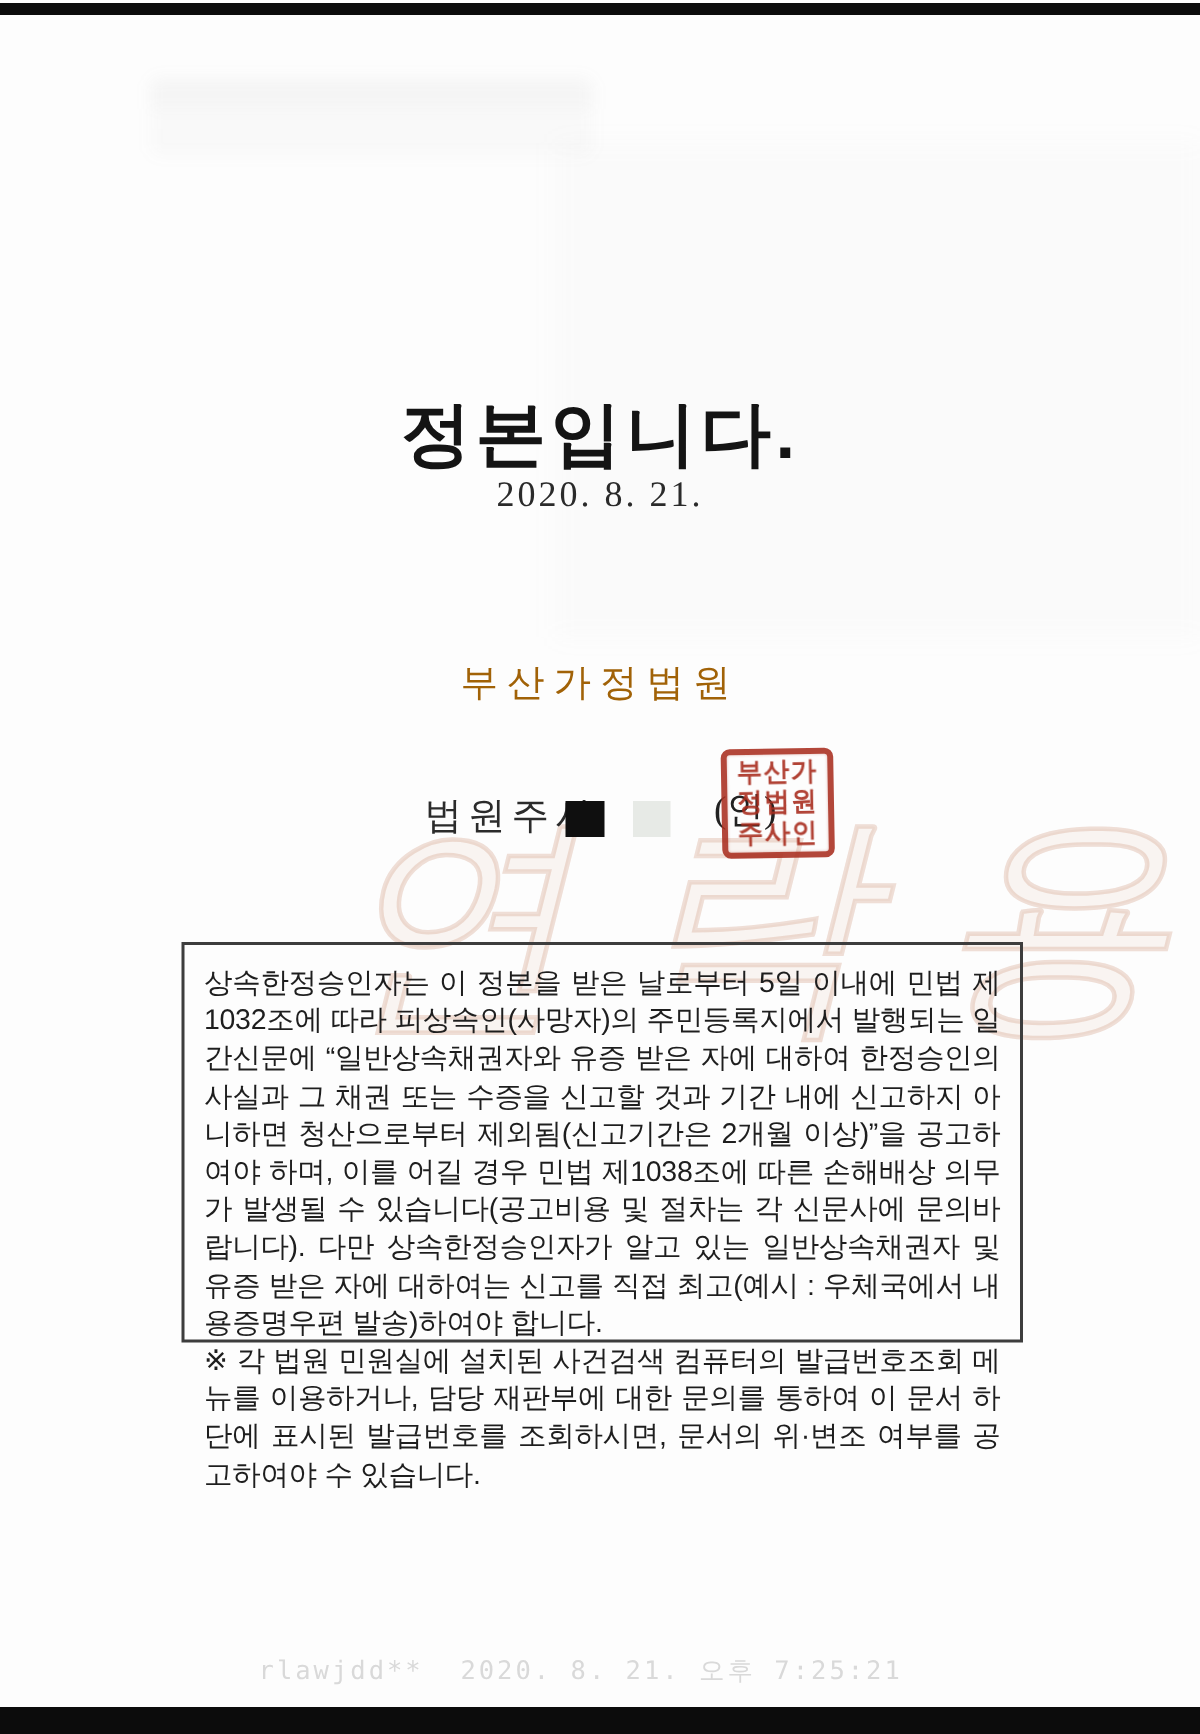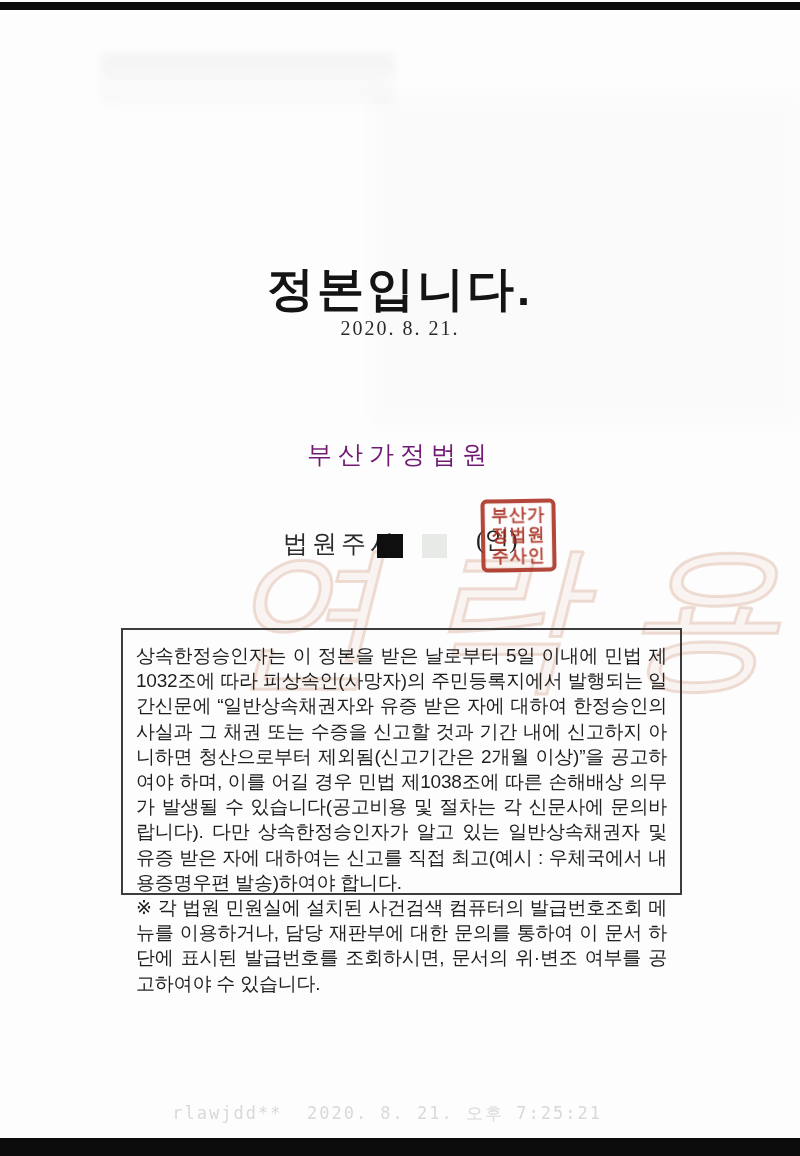--- a/index.html
+++ b/index.html
@@ -39,26 +39,26 @@
     position: absolute; left: 0; top: 233px; width: 800px;
     text-align: center;
     font-family: "Liberation Sans", "DejaVu Sans", sans-serif;
     font-size: 47px; font-weight: 700; letter-spacing: 3px;
     color: #141414;
     margin-top: 25px;
   }
   .date-line {
     position: absolute; left: 0; top: 317px; width: 800px;
     text-align: center;
-    font-size: 20px; letter-spacing: 2px; color: #2a2a2a;
+    font-size: 24px; letter-spacing: 2px; color: #2a2a2a;
   }
   .court-line {
     position: absolute; left: 0; top: 438px; width: 800px;
     text-align: center;
-    font-size: 25px; letter-spacing: 6px; color: #701a75;
+    font-size: 25px; letter-spacing: 6px; color: #a16207;
   }
   
   .clerk-label {
     position: absolute; left: 283px; top: 527px;
     font-size: 25px; letter-spacing: 4px; color: #2b2b2b;
   }
   .redact-black {
     position: absolute; left: 377px; top: 534px; width: 26px; height: 24px;
     background: #0f0f0f;
   }

